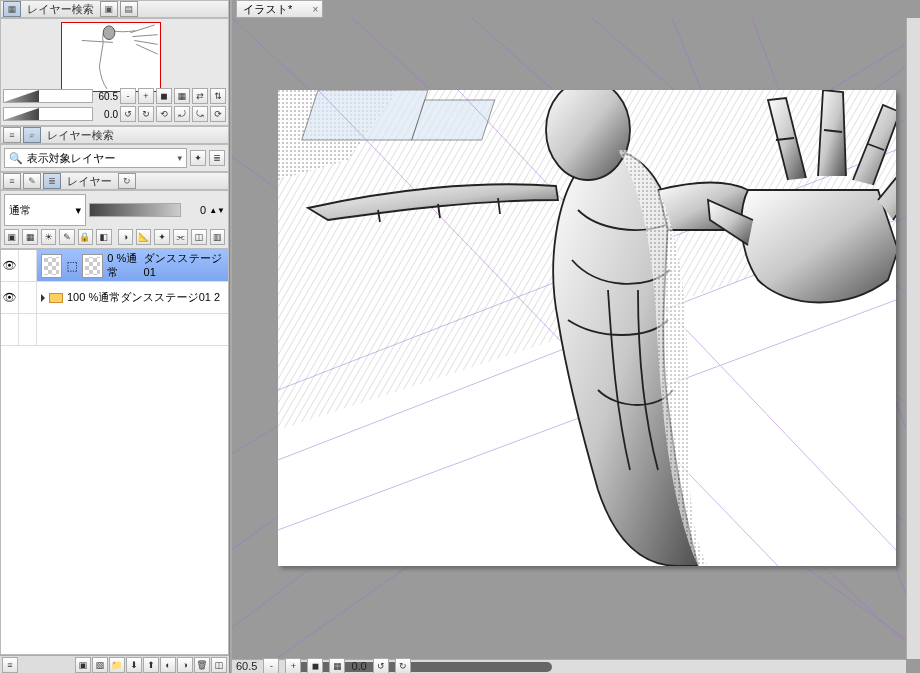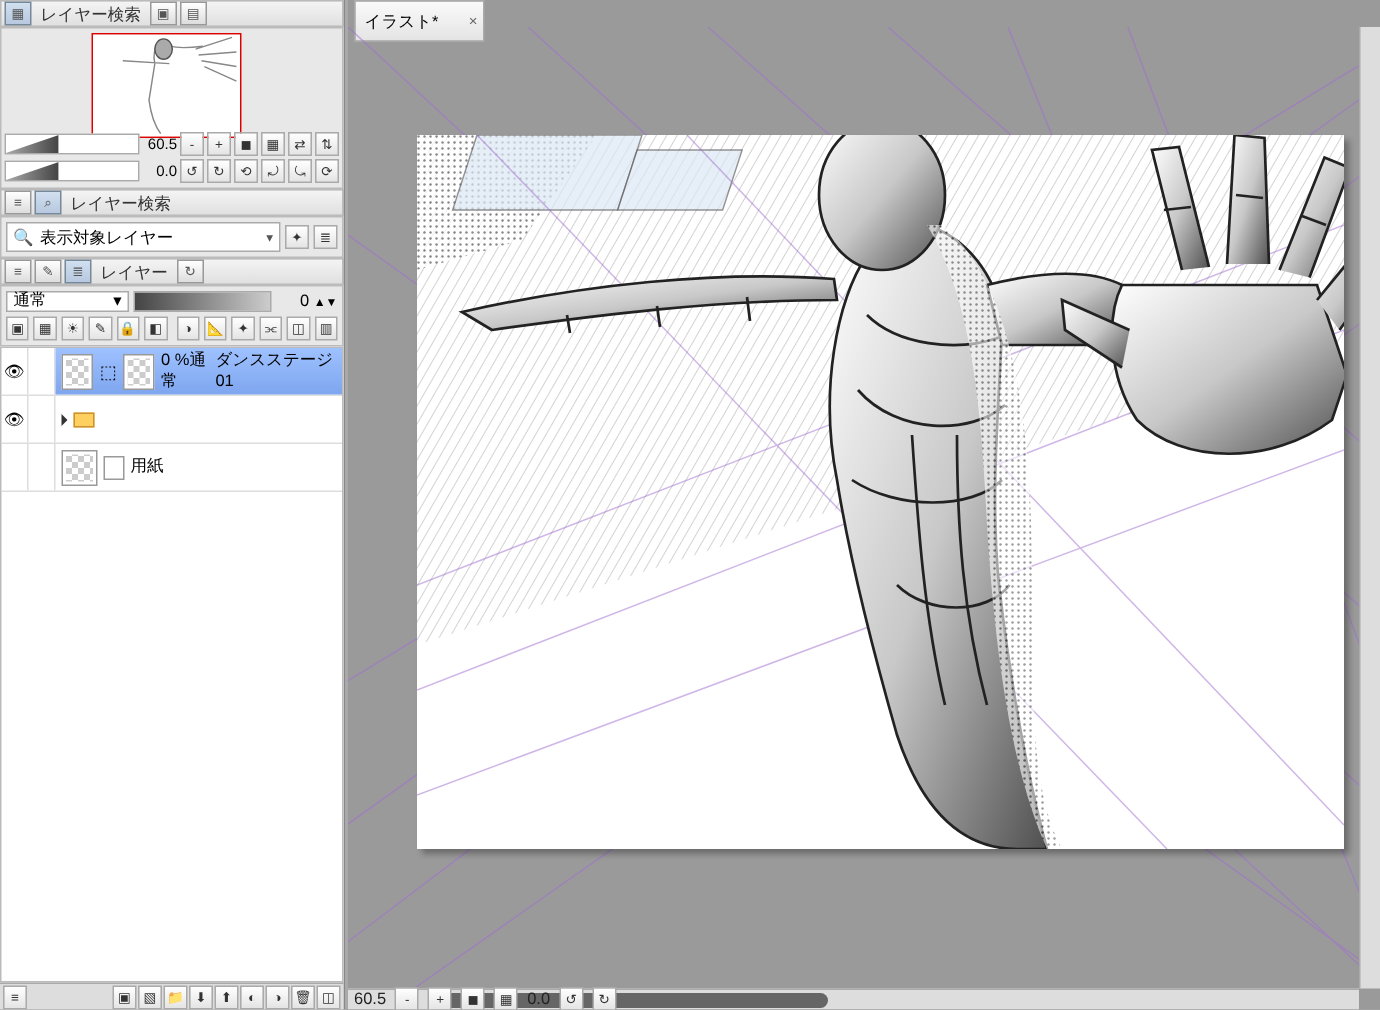--- a/index.html
+++ b/index.html
@@ -17,39 +17,39 @@
   .sld { flex:0 0 90px; height:14px; background:#fff; border:1px solid #aaa; position:relative; }
   .sld:after { content:""; position:absolute; left:0; top:0; height:100%; width:40%; background:linear-gradient(90deg,#aaa,#444); clip-path:polygon(0 100%,100% 0,100% 100%); }
   .num { width:30px; text-align:right; font-size:10px; }
   .micro-ico-row { display:flex; gap:2px; }
   .micro-ico { width:16px; height:16px; border:1px solid #aaa; background:linear-gradient(#fff,#e4e4e4); cursor:pointer; display:flex; align-items:center; justify-content:center; font-size:9px; color:#333; }
   .search-body { background:#e8e8e8; border:1px solid #bbb; padding:3px; display:flex; gap:3px; align-items:center; }
   .dropdown { flex:1; height:20px; border:1px solid #aaa; background:#fff; display:flex; align-items:center; padding:0 4px; gap:4px; cursor:pointer; }
   .dropdown .arrow { margin-left:auto; font-size:9px; color:#555; }
   .layer-toolbar { background:#e8e8e8; border:1px solid #bbb; padding:3px; display:flex; flex-direction:column; gap:3px; }
   .lt-row { display:flex; gap:3px; align-items:center; }
-  .blend-dd { width:82px; height:14px; border:1px solid #aaa; background:#fff; display:flex; align-items:flex-end; padding:0 4px; cursor:pointer; }
+  .blend-dd { width:82px; height:32px; border:1px solid #aaa; background:#fff; display:flex; align-items:center; padding:0 4px; cursor:pointer; }
   .opac-slider { flex:1; height:14px; border:1px solid #aaa; background:linear-gradient(90deg,#444,#ccc); }
   .opac-num { width:22px; text-align:right; }
   .layer-list { flex:1; background:#fff; border:1px solid #bbb; overflow:auto; }
   .layer-row { display:flex; border-bottom:1px solid #ddd; min-height:32px; }
   .vis-col { width:18px; border-right:1px solid #ddd; display:flex; align-items:center; justify-content:center; cursor:pointer; }
   .lock-col { width:18px; border-right:1px solid #ddd; }
   .lr-body { flex:1; display:flex; align-items:center; gap:4px; padding:2px 4px; }
   .lr-body.selected { background:linear-gradient(#9ec1ff,#7ea6ef); }
   .thumb-sm { width:24px; height:24px; background:#fff; border:1px solid #999; position:relative; }
   .thumb-sm:after { content:""; position:absolute; inset:2px; background:repeating-conic-gradient(#ccc 0 25%,#fff 0 50%) 0/8px 8px; }
   .lr-text { display:flex; flex-direction:row; font-size:10px; line-height:1.2; }
   .folder-ic { width:14px; height:10px; background:#ffd060; border:1px solid #cc9030; }
   .expand-tri { width:0; height:0; border-left:4px solid #333; border-top:4px solid transparent; border-bottom:4px solid transparent; cursor:pointer; }
   .paper-ic { width:14px; height:16px; background:#fff; border:1px solid #999; }
   .bottom-icons { height:18px; background:#ddd; border-top:1px solid #aaa; display:flex; align-items:center; padding:0 2px; gap:1px; }
 
   .canvas-area { position:absolute; left:232px; top:0; right:0; bottom:0; background:#9a9a9a; }
-  .doc-tab { position:absolute; left:4px; top:0; height:28px; background:linear-gradient(#fafafa,#e4e4e4); border:1px solid #aaa; padding:0 30px 0 6px; display:flex; align-items:center; font-size:11px; }
+  .doc-tab { position:absolute; left:4px; top:0; height:18px; background:linear-gradient(#fafafa,#e4e4e4); border:1px solid #aaa; padding:0 30px 0 6px; display:flex; align-items:center; font-size:11px; }
   .doc-tab .close { position:absolute; right:4px; font-size:10px; color:#666; cursor:pointer; }
   .canvas-inner { position:absolute; left:0; top:18px; right:0; bottom:14px; overflow:hidden; }
   .grid3d { position:absolute; inset:0; }
   .artboard { position:absolute; left:46px; top:72px; width:618px; height:476px; background:#fff; box-shadow:3px 3px 4px rgba(0,0,0,.3); overflow:hidden; }
   .canvas-scroll-h { position:absolute; left:0; bottom:0; right:14px; height:14px; background:#ddd; border-top:1px solid #aaa; display:flex; align-items:center; }
   .scroll-thumb { position:absolute; left:60px; width:260px; height:10px; top:2px; background:#666; border-radius:5px; }
   .canvas-scroll-v { position:absolute; right:0; top:18px; bottom:14px; width:14px; background:#ddd; border-left:1px solid #aaa; }
   .status-strip { position:absolute; left:0; bottom:0; height:14px; display:flex; align-items:center; gap:6px; padding:0 4px; font-size:10px; color:#222; z-index:2; }
 </style>
 </head>
@@ -163,33 +163,30 @@
         </div>
       </div>
     </div>
 
     <div class="layer-row">
       <div class="vis-col">👁</div>
       <div class="lock-col"></div>
       <div class="lr-body">
         <div class="expand-tri"></div>
         <div class="folder-ic"></div>
+        <div class="lr-text">
+          <span>100 %通常</span>
+          <span>ダンスステージ01 2</span>
+        </div>
       </div>
     </div>
 
     <div class="layer-row">
       <div class="vis-col"></div>
       <div class="lock-col"></div>
-      <div class="lr-body">
-        <div class="thumb-sm" style="background:#fff"></div>
-        <div class="paper-ic"></div>
-        <div class="lr-text">
-          <span>用紙</span>
-        </div>
-      </div>
     </div>
   </div>
 
   <div class="bottom-icons">
     <div class="micro-ico">≡</div>
     <div style="flex:1"></div>
     <div class="micro-ico">▣</div>
     <div class="micro-ico">▧</div>
     <div class="micro-ico">📁</div>
     <div class="micro-ico">⬇</div>

